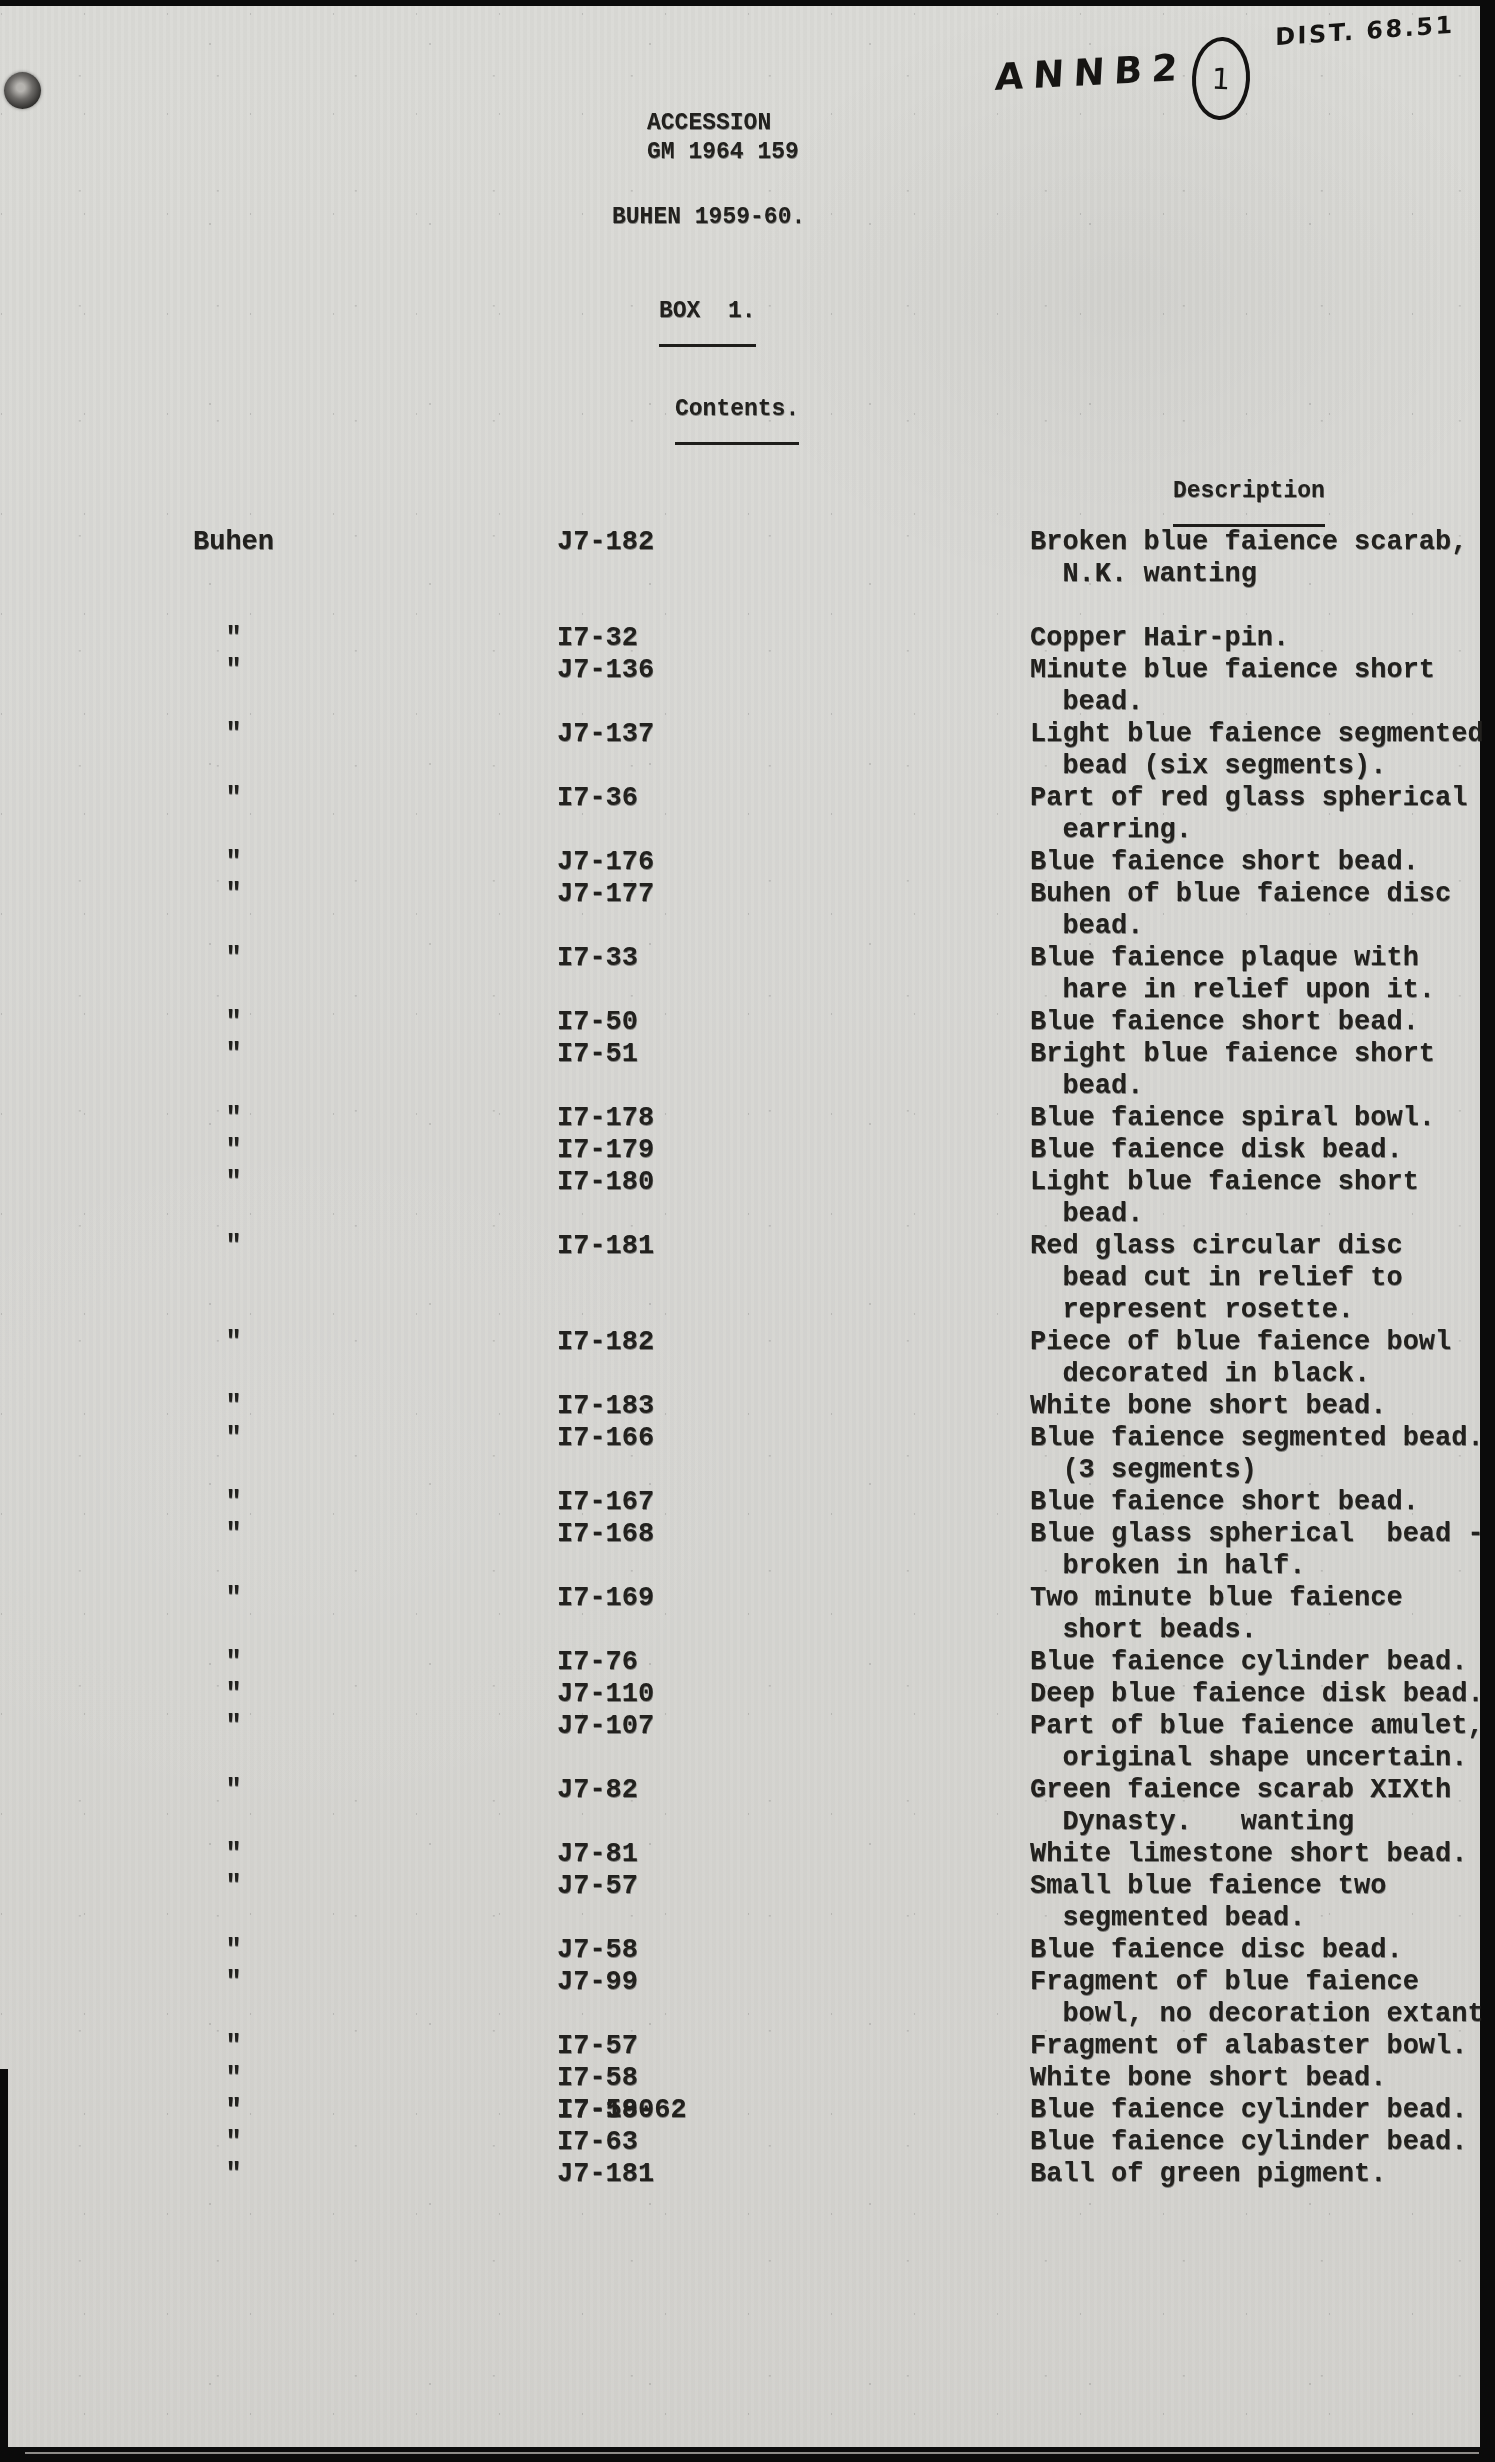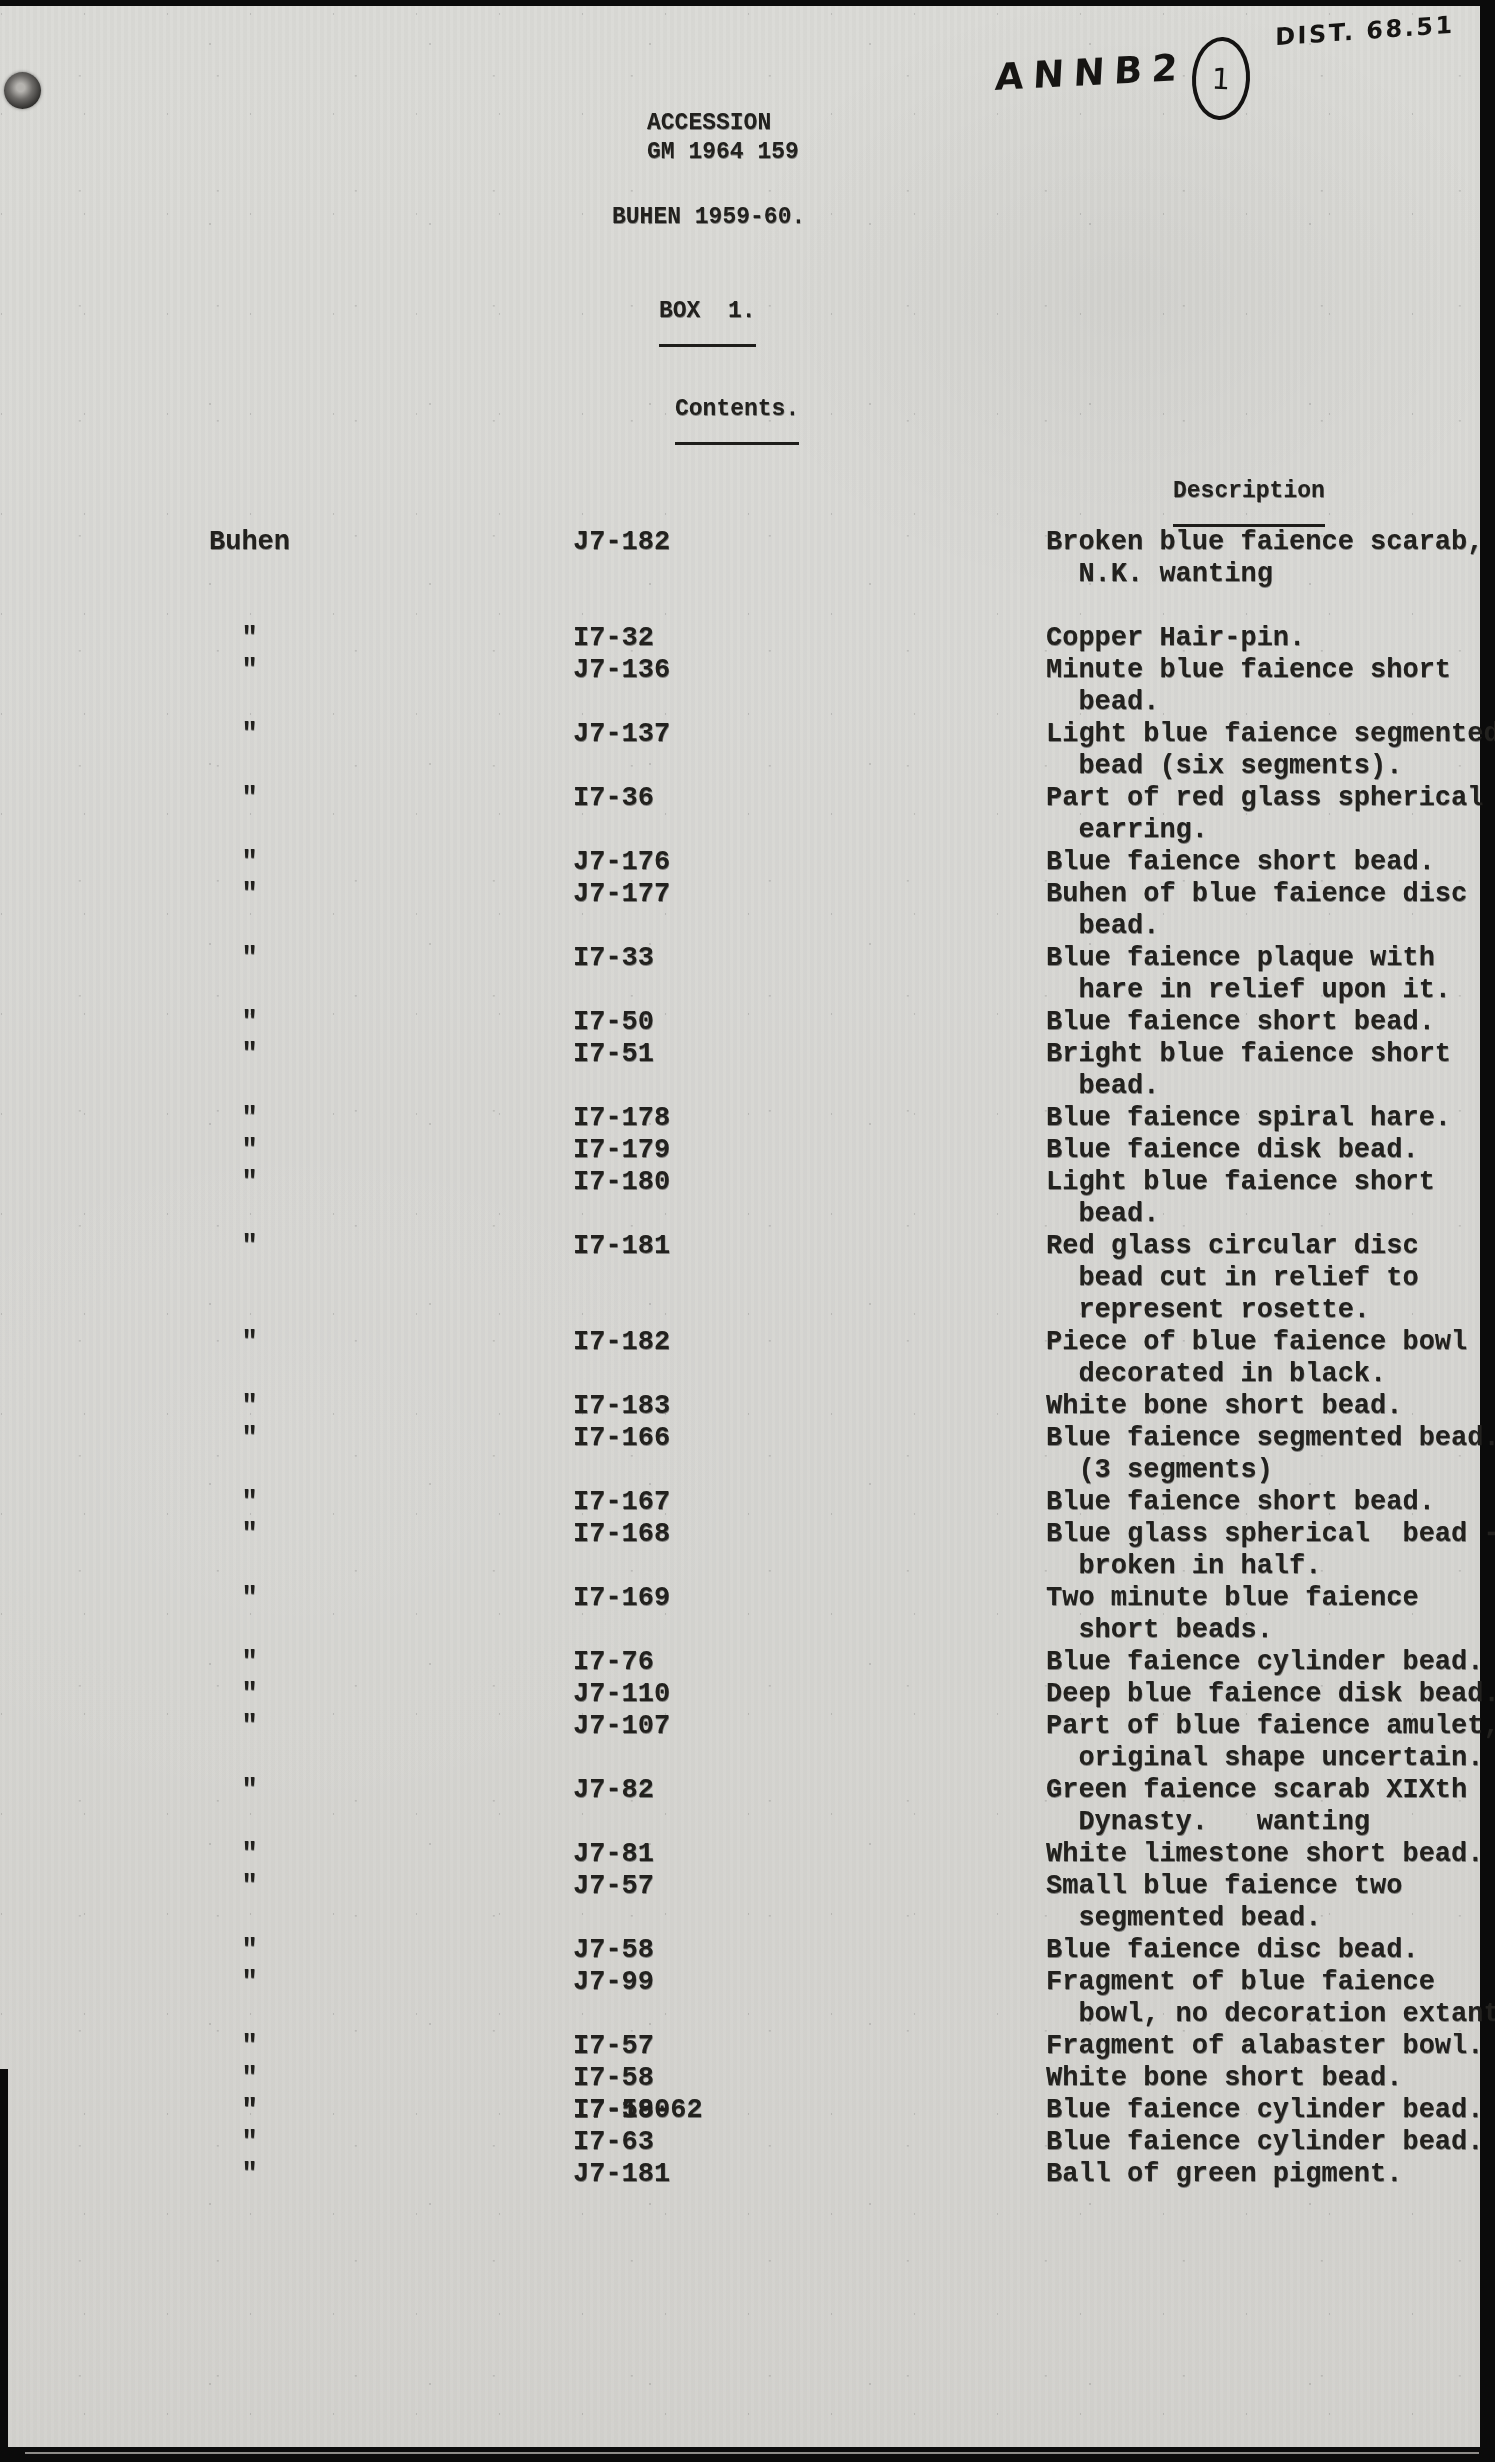--- a/index.html
+++ b/index.html
@@ -52,21 +52,21 @@
      text-shadow:0.4px 0.5px 0.5px rgba(20,20,20,.45);}
   .t-accession{left:647px;top:109px;}
   .t-accno{left:647px;top:138px;}
   .t-site{left:612px;top:203px;}
   .t-box{left:659px;top:297px;}
   .t-contents{left:675px;top:395px;}
   .t-desc-head{left:1173px;top:477px;}
   .ul{border-bottom:3.2px solid #1e1d1a;padding-bottom:18px;}
   
   .rows{position:absolute;left:0;top:526px;width:1496px;font-size:27px;}
-  .row{position:relative;line-height:32px;text-shadow:0.4px 0.5px 0.5px rgba(20,20,20,.45);margin-left:16px;}
+  .row{position:relative;line-height:32px;text-shadow:0.4px 0.5px 0.5px rgba(20,20,20,.45);}
   .rows div.row:nth-of-type(1){margin-bottom:32px;}
   .c-site{position:absolute;left:184px;width:99px;text-align:center;white-space:pre;}
   .c-num{position:absolute;left:557px;white-space:pre;}
   .c-desc{display:block;margin-left:1030px;white-space:pre;}
 </style>
 </head>
 <body>
 
 <div class="page">
 
@@ -156,21 +156,21 @@
       <div class="row">
         <span class="c-site">"</span>
         <span class="c-num">I7-51</span>
         <span class="c-desc">Bright blue faience short
   bead.</span>
       </div>
 
       <div class="row">
         <span class="c-site">"</span>
         <span class="c-num">I7-178</span>
-        <span class="c-desc">Blue faience spiral hare.</span>
+        <span class="c-desc">Blue faience spiral bowl.</span>
       </div>
 
       <div class="row">
         <span class="c-site">"</span>
         <span class="c-num">I7-179</span>
         <span class="c-desc">Blue faience disk bead.</span>
       </div>
 
       <div class="row">
         <span class="c-site">"</span>

